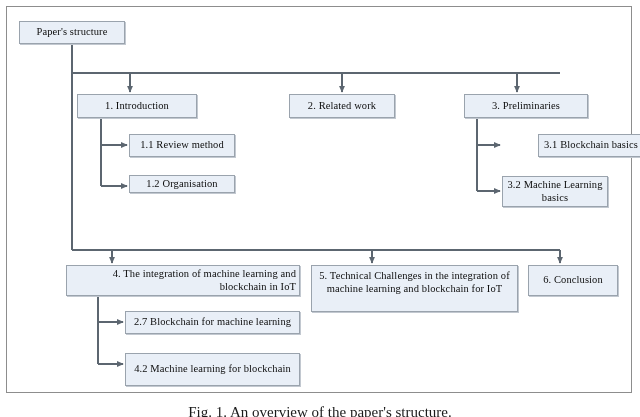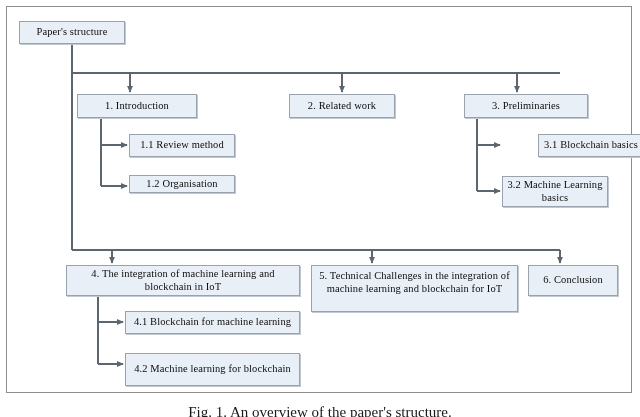--- a/index.html
+++ b/index.html
@@ -124,26 +124,26 @@
   </div>
 
   <div class="node" style="left:502px;top:134px;width:106px;height:23px;margin-left:36px;">
     <span>3.1 Blockchain basics</span>
   </div>
 
   <div class="node" style="left:502px;top:176px;width:106px;height:31px;">
     <span>3.2 Machine Learning basics</span>
   </div>
 
-  <div class="node" style="left:66px;top:265px;width:234px;height:31px;">
+  <div class="node" style="left:66px;top:265px;width:234px;height:31px;text-align:right;">
     <span>4. The integration of machine learning and blockchain in IoT</span>
   </div>
 
   <div class="node" style="left:125px;top:311px;width:175px;height:23px;">
-    <span>4.1 Blockchain for machine learning</span>
+    <span>2.7 Blockchain for machine learning</span>
   </div>
 
   <div class="node" style="left:125px;top:353px;width:175px;height:33px;">
     <span>4.2 Machine learning for blockchain</span>
   </div>
 
   <div class="node" style="left:311px;top:265px;width:207px;height:47px;align-items:flex-start;padding-top:4px;">
     <span>5. Technical Challenges in the integration of machine learning and blockchain for IoT</span>
   </div>
 

